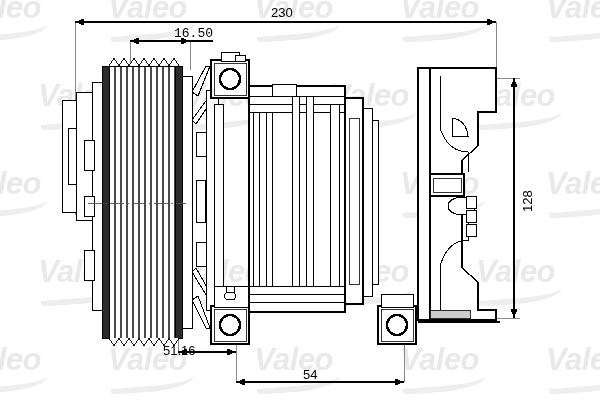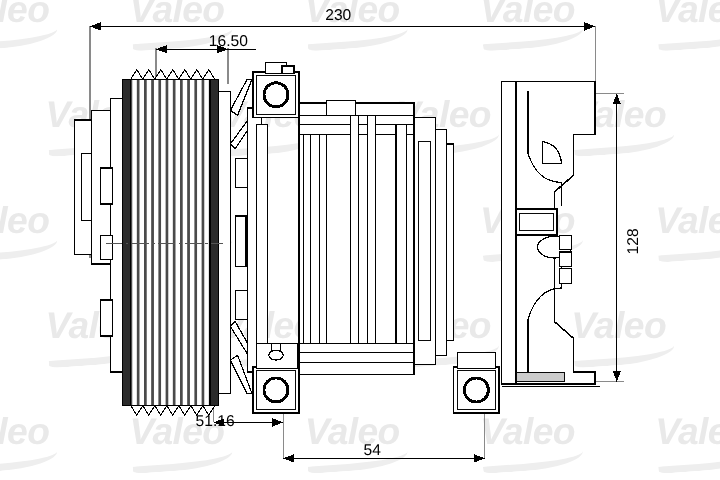--- a/index.html
+++ b/index.html
@@ -230,21 +230,21 @@
 
     <g>
       <line x1="88" y1="203" x2="186" y2="203" stroke="#555" stroke-width="0.9" stroke-dasharray="14,3,2,3"></line>
     </g>
 
   </svg>
   </div>
 
   <div class="dimtxt" style="left:271px;top:5px;">230</div>
 
-  <div class="dimtxt" style="left:174px;top:26px;">16.50</div>
+  <div class="dimtxt" style="left:174px;top:26px;font-family:Liberation Mono, monospace;">16.50</div>
 
   <div class="dimtxt vert" style="left:520px;top:212px;">128</div>
 
   <div class="dimtxt" style="left:163px;top:343px;text-align:right;">51.16</div>
 
   <div class="dimtxt" style="left:303px;top:367px;">54</div>
 
 </div>
 
 </body></html>

